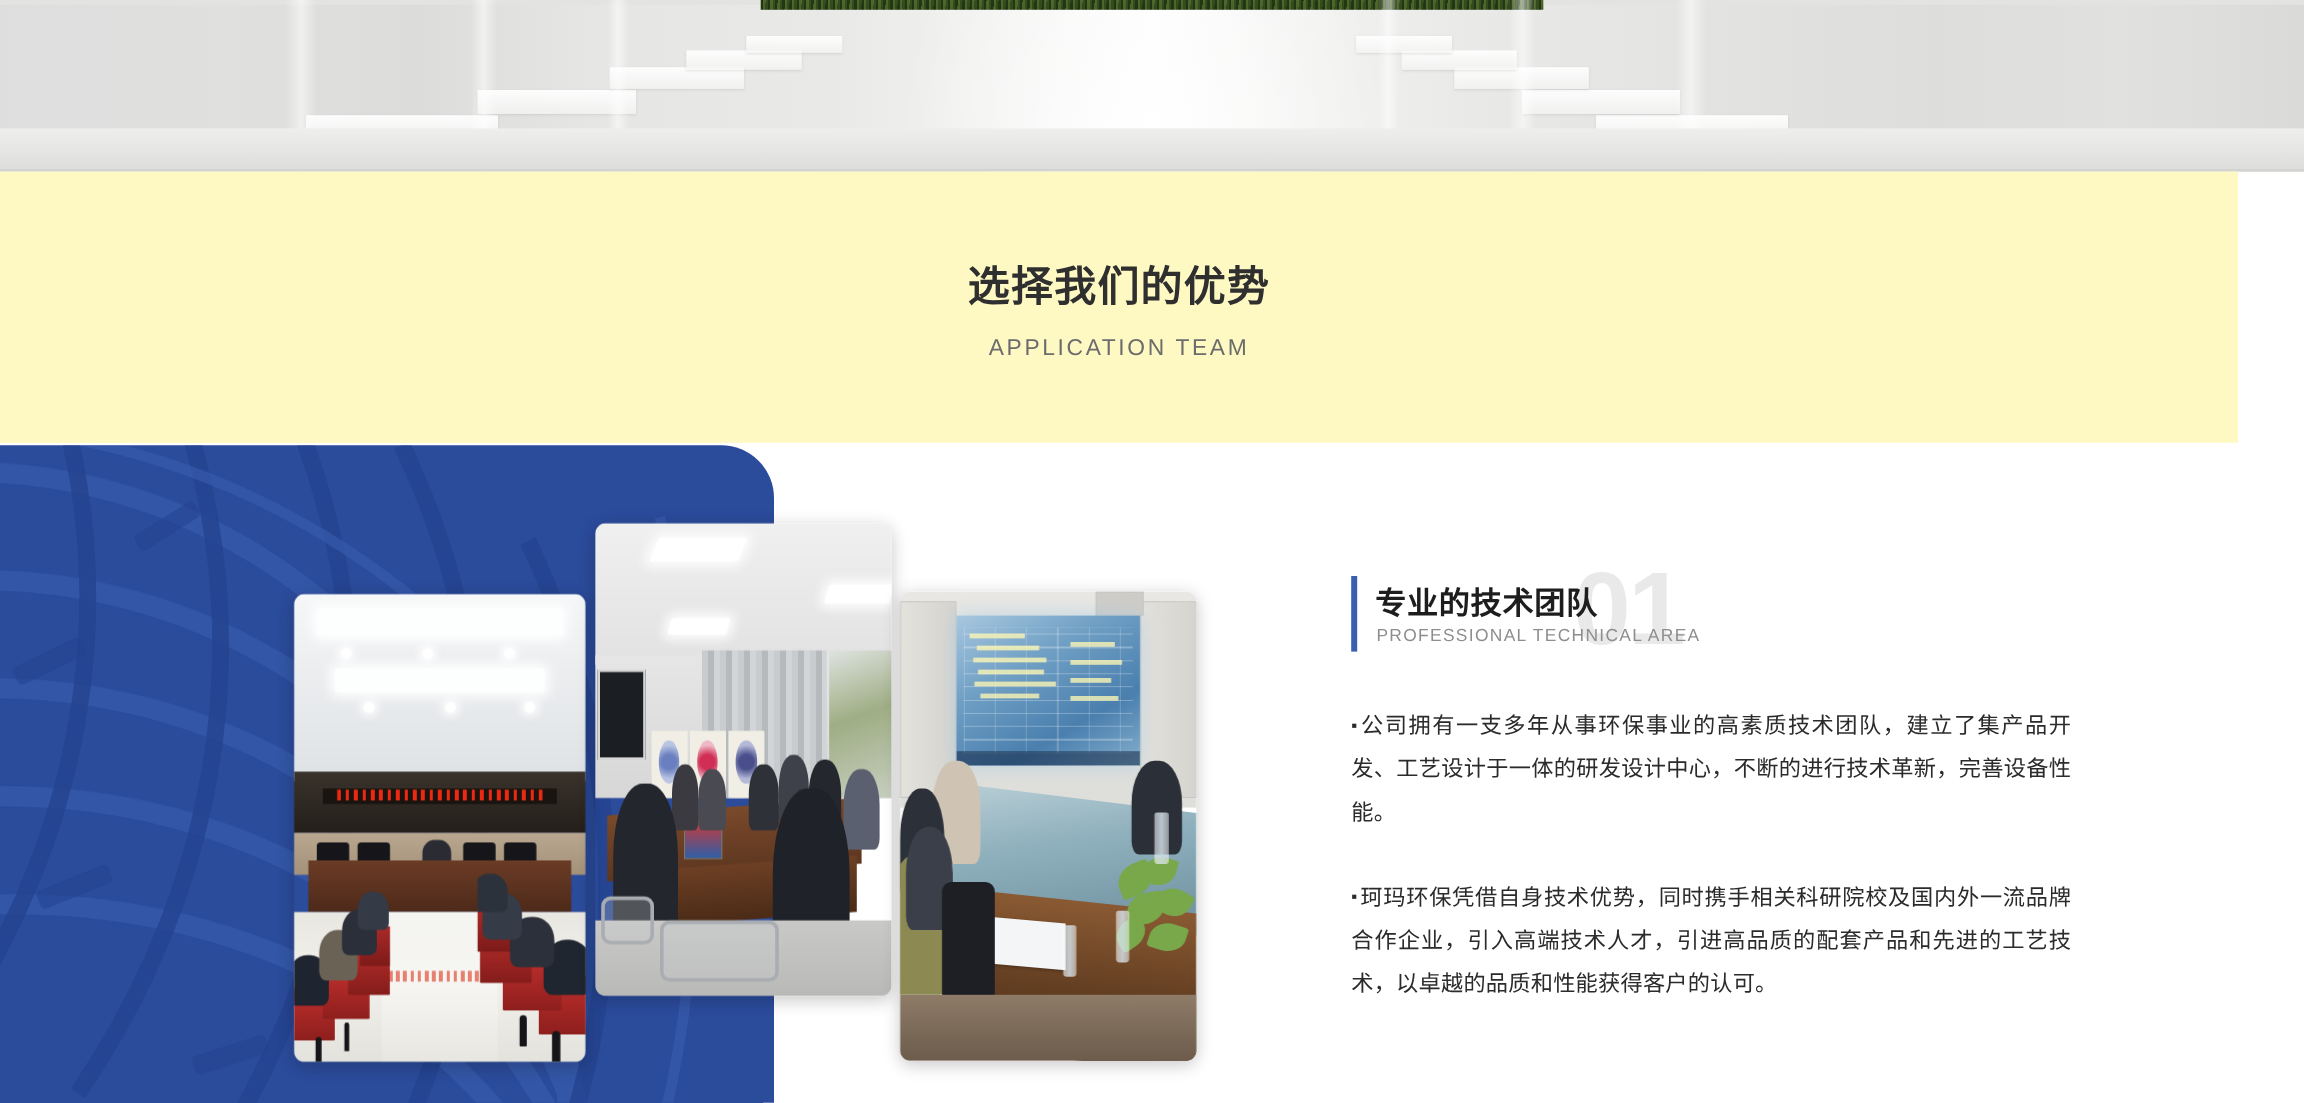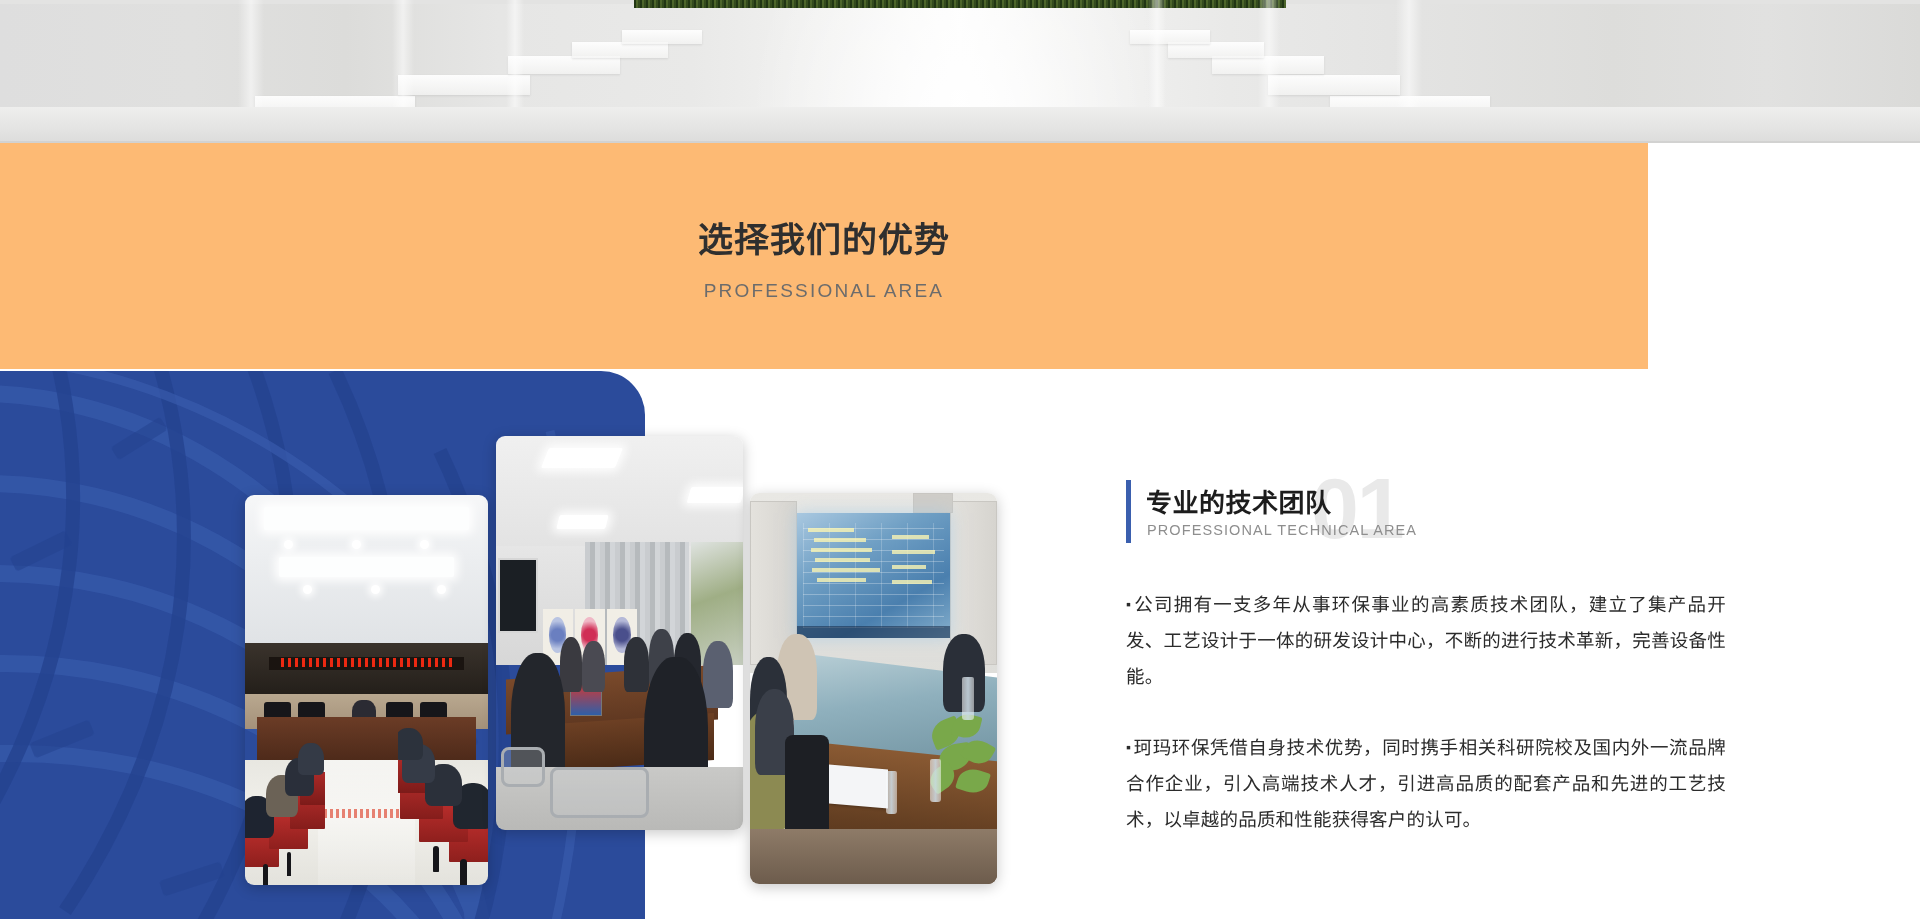--- a/index.html
+++ b/index.html
@@ -51,22 +51,22 @@
     background:linear-gradient(180deg,#eeeeed 0%,#e4e4e3 60%,#dcdcdb 100%);
   }
   .banner-edge {
     position:absolute; left:0; bottom:0; width:1920px; height:2px;
     background:#d2d2d1;
   }
 
   
   .sec-head {
     position:absolute; left:0; top:143px;
-    width:1648px; height:226px;
-    background:#fdba74;
+    width:1865px; height:226px;
+    background:#fef9c3;
     text-align:center;
   }
   .sec-title {
     margin-top:76px;
     font-size:35px;
     font-weight:bold;
     color:#2f2f2f;
     letter-spacing:1px;
     line-height:1.2;
   }
@@ -253,21 +253,21 @@
   <div class="col" style="left:1396px;width:26px;"></div>
   <div class="col" style="left:1258px;width:22px;"></div>
   <div class="col" style="left:1148px;width:18px;"></div>
 
   <div class="banner-floor"></div>
   <div class="banner-edge"></div>
 </div>
 
 <div class="sec-head">
   <div class="sec-title">选择我们的优势</div>
-  <div class="sec-sub">PROFESSIONAL AREA</div>
+  <div class="sec-sub">APPLICATION TEAM</div>
 </div>
 
 <div class="blue-panel">
   <div class="lattice">
     <svg width="760" height="760" viewBox="0 0 760 760" xmlns="http://www.w3.org/2000/svg">
       <g stroke="#3e63b4" stroke-width="17" fill="none" opacity="0.85">
         <path d="M-60,120 C120,40 330,90 470,250 C600,400 640,600 600,820"></path>
         <path d="M-60,210 C130,130 350,180 490,340 C620,490 660,690 620,900"></path>
         <path d="M-60,300 C140,220 370,270 510,430 C640,580 680,780 640,980"></path>
         <path d="M-60,390 C150,310 390,360 530,520 C660,670 700,870 660,1060"></path>

